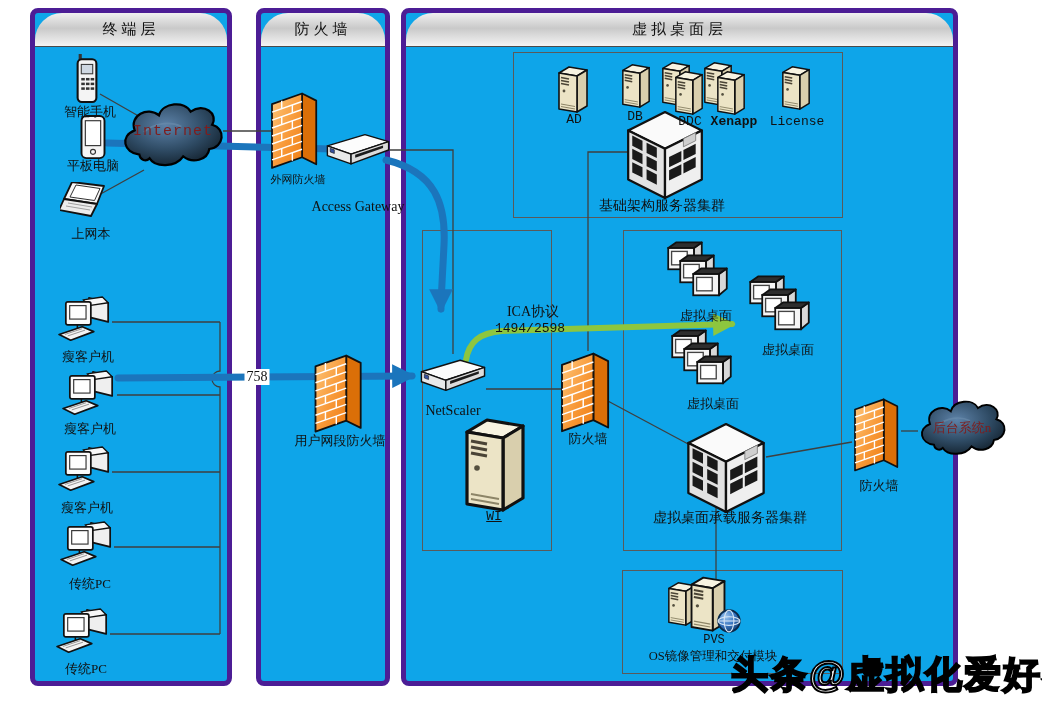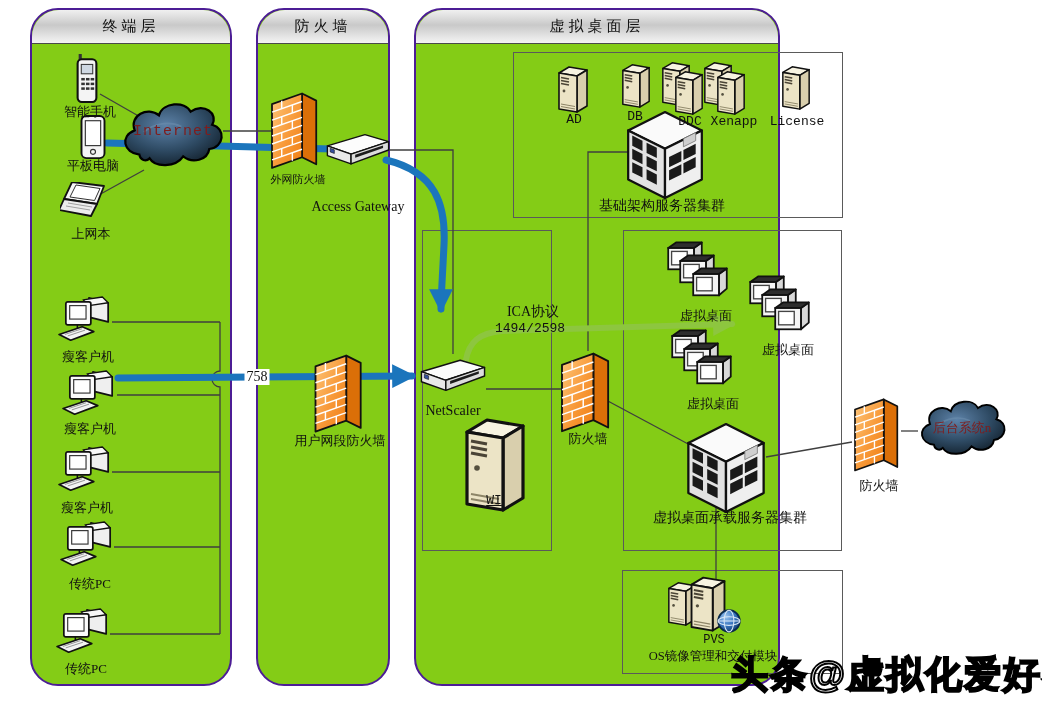--- a/index.html
+++ b/index.html
@@ -1,19 +1,19 @@
 <!DOCTYPE html>
 <html><head>
 <meta charset="utf-8">
 <style>
   html,body{margin:0;padding:0;background:#fff;}
   #canvas{position:relative;width:1042px;height:706px;background:#fff;overflow:hidden;
           font-family:"Liberation Serif","DejaVu Serif",serif;}
-  .lane{position:absolute;top:8px;height:678px;border:2px solid #4c1d95;border-radius:28px;
-        background:#84cc16;z-index:1;box-sizing:border-box;}
+  .lane{position:absolute;top:8px;height:678px;border:5px solid #4c1d95;border-radius:8px;
+        background:#0ea5e9;z-index:1;box-sizing:border-box;}
   .lane-h{position:absolute;left:0;right:0;top:0;height:33px;border-bottom:1px solid #4a4a4a;
         border-radius:27px 27px 0 0;background:linear-gradient(180deg,#f0f0f0 0%,#c9c9c9 46%,#f4f4f4 100%);
         display:flex;align-items:center;justify-content:center;font-size:15px;letter-spacing:4px;color:#111;}
   .box{position:absolute;border:1px solid #5a5a5a;background:transparent;z-index:2;box-sizing:border-box;}
   .lbl{position:absolute;transform:translateX(-50%);white-space:nowrap;font-size:13px;color:#111;z-index:5;}
   .mono{font-family:"Liberation Mono","DejaVu Sans Mono",monospace;}
   .white{color:#7f1d1d;}
   .ic{position:absolute;z-index:4;overflow:visible;}
   #wires{position:absolute;left:0;top:0;z-index:3;pointer-events:none;}
   #watermark{position:absolute;transform:translateX(-50%);z-index:6;white-space:nowrap;
@@ -147,21 +147,21 @@
 </svg>
 
 <div id="canvas">
 
   <div class="lane" style="left:30px;width:202px;">
     <div class="lane-h">终端层</div>
   </div>
   <div class="lane" style="left:256px;width:134px;">
     <div class="lane-h">防火墙</div>
   </div>
-  <div class="lane" style="left:414px;width:366px;">
+  <div class="lane" style="left:401px;width:557px;">
     <div class="lane-h">虚拟桌面层</div>
   </div>
 
   <div class="box" style="left:513px;top:52px;width:330px;height:166px;"></div>
   <div class="box" style="left:422px;top:230px;width:130px;height:321px;"></div>
   <div class="box" style="left:623px;top:230px;width:219px;height:321px;"></div>
   <div class="box" style="left:622px;top:570px;width:221px;height:104px;"></div>
 
   <svg id="wires" width="1042" height="706">
     <defs>
@@ -313,29 +313,29 @@
   <div class="lbl" style="left:86px;top:660px;">传统PC</div>
 
   <div class="lbl" style="left:298px;top:172px;font-size:11px;">外网防火墙</div>
   <div class="lbl" style="left:358px;top:199px;font-size:14px;">Access Gateway</div>
   <div class="lbl" style="left:340px;top:432px;">用户网段防火墙</div>
   <div class="lbl tag443" style="left:257px;top:369px;">758</div>
 
   <div class="lbl mono" style="left:574px;top:112px;">AD</div>
   <div class="lbl mono" style="left:635px;top:109px;">DB</div>
   <div class="lbl mono" style="left:690px;top:114px;">DDC</div>
-  <div class="lbl mono" style="left:734px;top:114px;">Xenapp</div>
+  <div class="lbl mono" style="left:734px;top:114px;font-weight:bold;">Xenapp</div>
   <div class="lbl mono" style="left:797px;top:114px;">License</div>
   <div class="lbl" style="left:662px;top:197px;font-size:14px;">基础架构服务器集群</div>
 
   <div class="lbl" style="left:533px;top:303px;font-size:14px;">ICA协议</div>
   <div class="lbl mono" style="left:530px;top:321px;font-size:13px;">1494/2598</div>
 
   <div class="lbl" style="left:453px;top:403px;font-size:14px;">NetScaler</div>
-  <div class="lbl mono" style="left:494px;top:493px;text-decoration:underline;">WI</div>
+  <div class="lbl mono" style="left:494px;top:509px;text-decoration:underline;">WI</div>
   <div class="lbl" style="left:588px;top:430px;">防火墙</div>
 
   <div class="lbl" style="left:706px;top:307px;">虚拟桌面</div>
   <div class="lbl" style="left:788px;top:341px;">虚拟桌面</div>
   <div class="lbl" style="left:713px;top:395px;">虚拟桌面</div>
   <div class="lbl" style="left:730px;top:509px;font-size:14px;">虚拟桌面承载服务器集群</div>
 
   <div class="lbl mono" style="left:714px;top:633px;font-size:12px;">PVS</div>
   <div class="lbl" style="left:713px;top:648px;font-size:12.5px;">OS镜像管理和交付模块</div>
 

